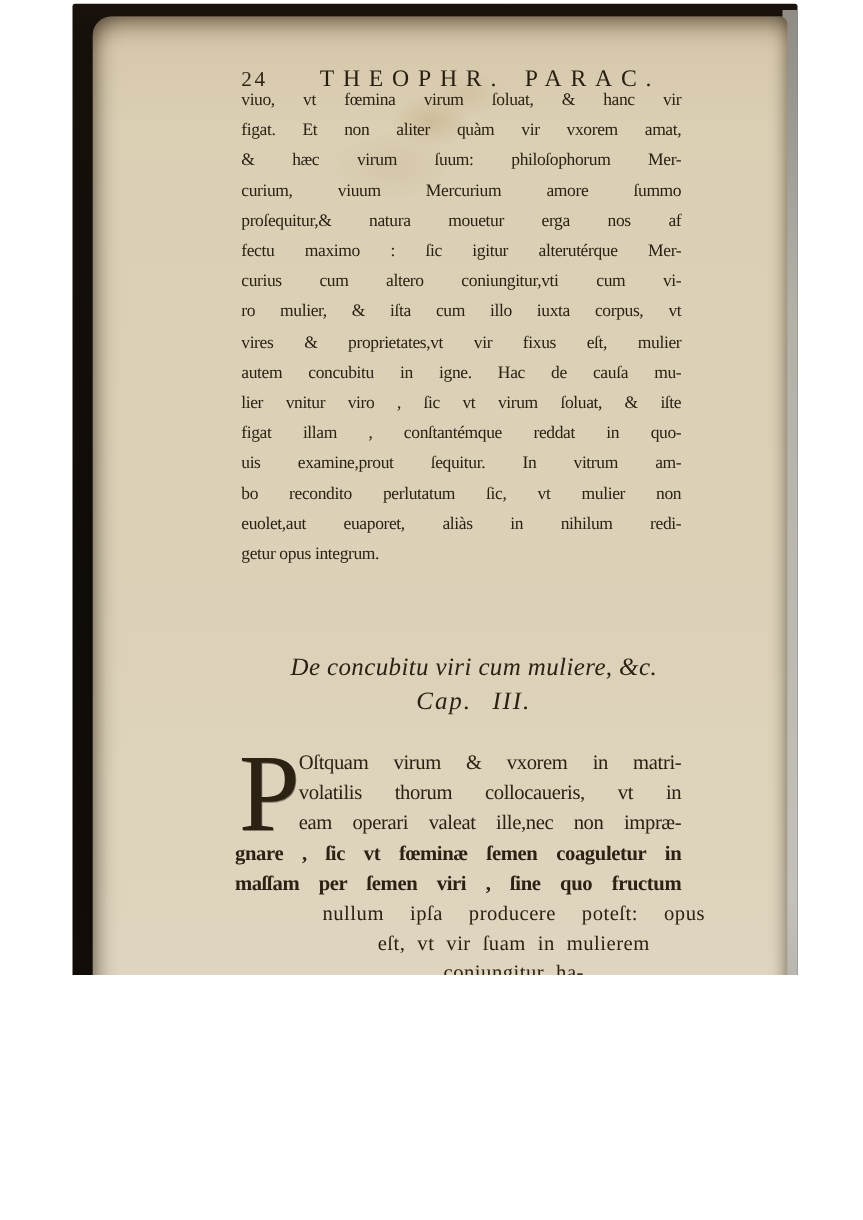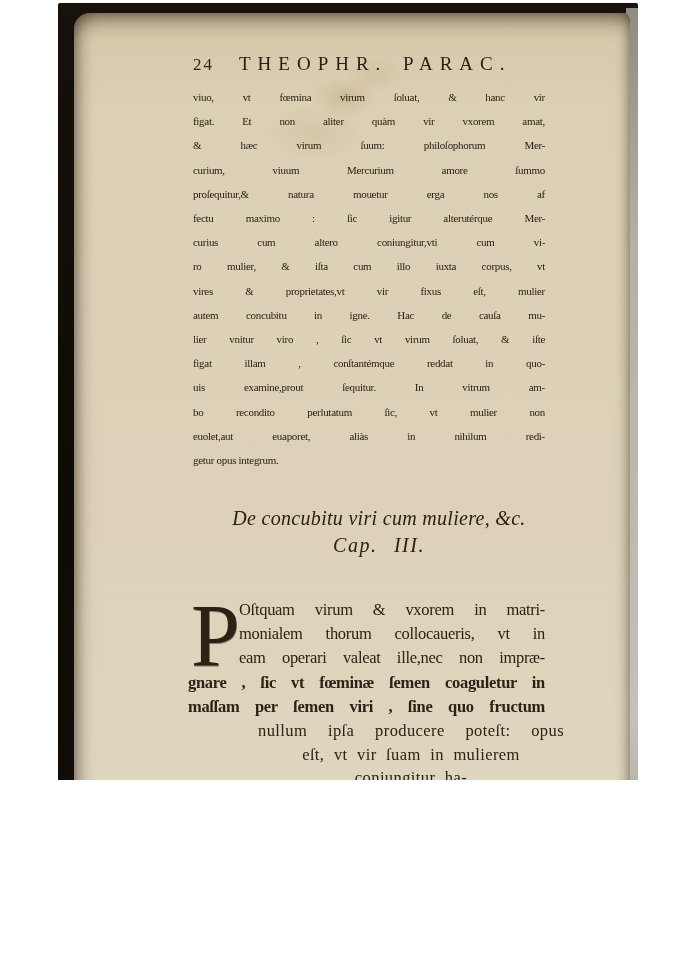--- a/index.html
+++ b/index.html
@@ -53,40 +53,40 @@
     align-items: baseline;
   }
   .pagenum {
     width: 46px;
     font-size: 17px;
     letter-spacing: 2px;
     color: #2e2516;
   }
   .running {
     flex: 1;
-    text-align: left;
+    text-align: center;
     font-size: 19px;
     letter-spacing: 7px;
     word-spacing: 4px;
     color: #271f11;
   }
   .para1 {
     position: absolute;
-    left: 119px; top: 72px;
-    width: 352px;
-    font-size: 11px;
+    left: 119px; top: 56px;
+    width: 352px;
+    font-size: 14px;
     line-height: 24.2px;
     letter-spacing: -0.3px;
     font-family: Liberation Serif, serif;
   }
   .para1 .line { text-align: justify; text-align-last: justify; white-space: nowrap; }
   .para1 .line:last-child { text-align-last: left; white-space: normal; }
   .chapter-heading {
     position: absolute;
-    left: 119px; top: 492px;
+    left: 119px; top: 508px;
     width: 352px;
     text-align: center;
     font-style: italic;
     padding-left: 10px;
   }
   .chapter-title { font-size: 20px; line-height: 27px; letter-spacing: 0.3px; }
   .chapter-cap   { font-size: 20px; line-height: 27px; letter-spacing: 1.5px; word-spacing: 10px; }
   .para2 {
     position: absolute;
     left: 119px; top: 585px;
@@ -193,21 +193,21 @@
 
     <div class="chapter-heading">
       <div class="chapter-title">De concubitu viri cum muliere, &amp;c.</div>
       <div class="chapter-cap">Cap. III.</div>
     </div>
 
     <div class="para2">
       <span class="drop-cap">P</span>
       <div class="indented">
           <div class="line">Oſtquam virum &amp; vxorem in matri-</div>
-          <div class="line">monialem thorum collocaueris, vt in</div>
+          <div class="line">volatilis thorum collocaueris, vt in</div>
           <div class="line">eam operari valeat ille,nec non impræ-</div>
         </div>
       <div class="fullwidth">
           <div class="line">gnare , ſic vt fœminæ ſemen coaguletur in</div>
           <div class="line">maſſam per ſemen viri , ſine quo fructum</div>
         </div>
       <div class="tail">
           <div class="line">nullum ipſa producere poteſt: opus</div>
           <div class="line">eſt, vt vir ſuam in mulierem</div>
           <div class="line">coniungitur ha-</div>

